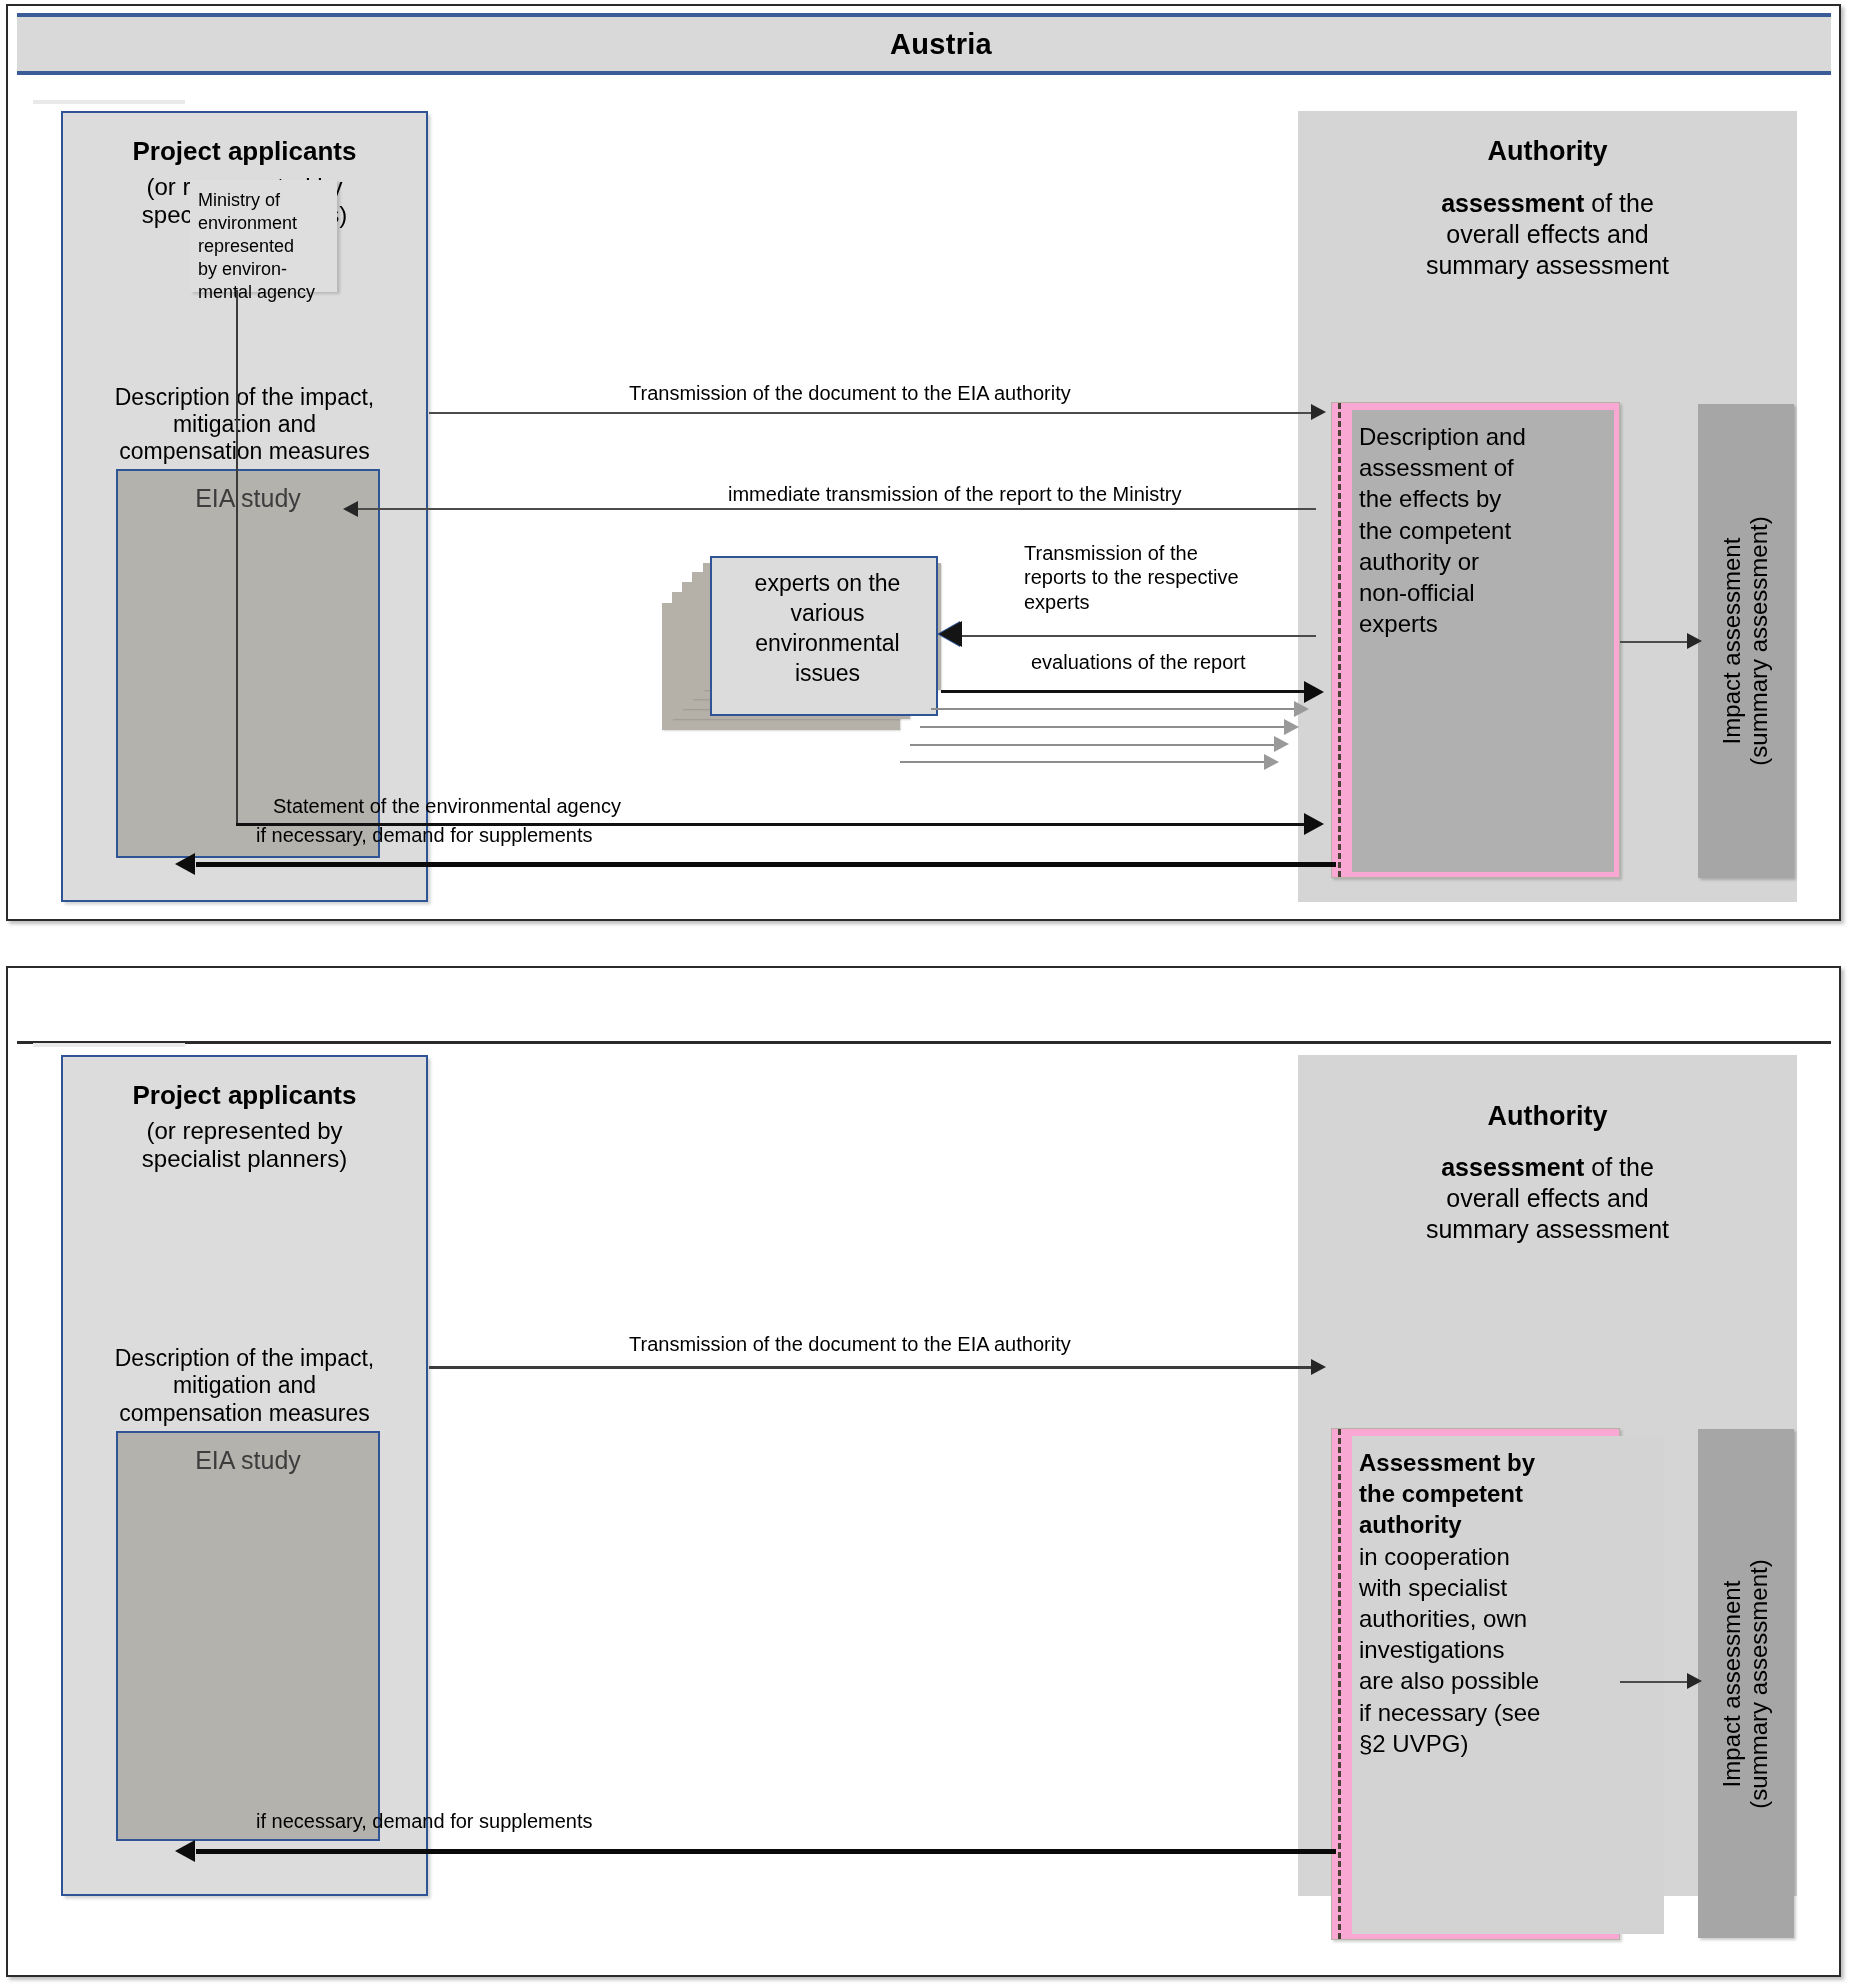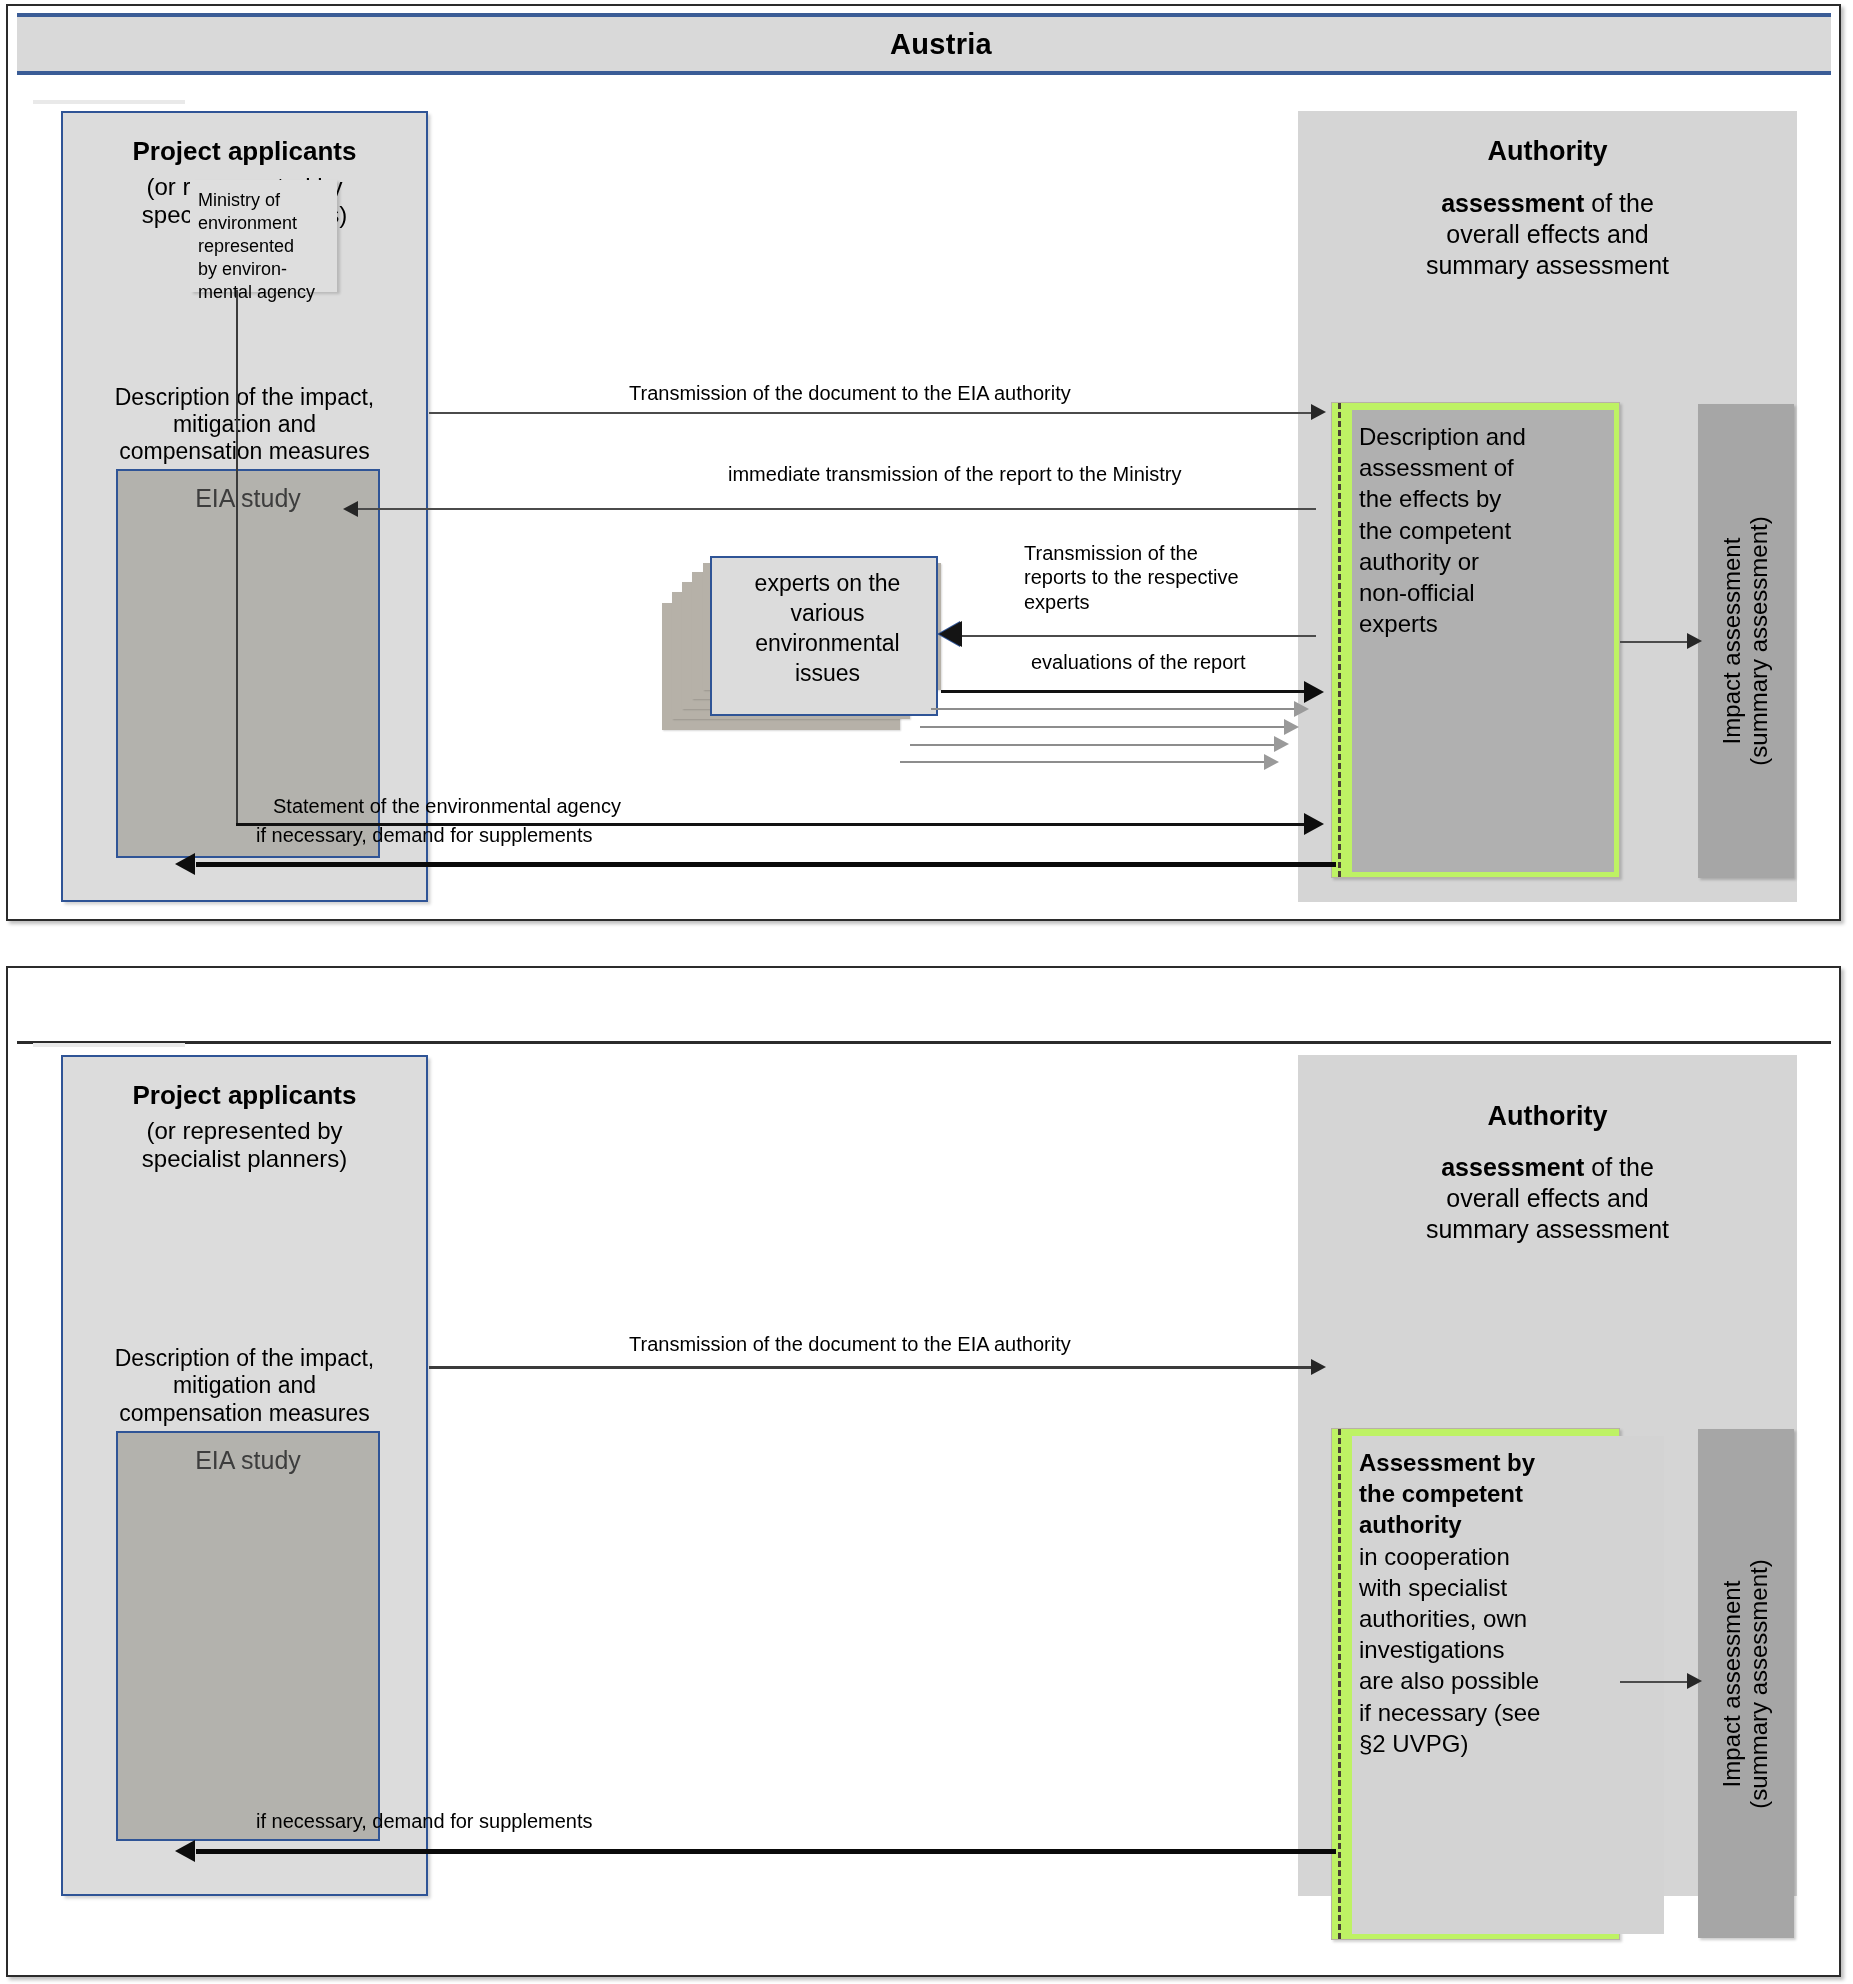--- a/index.html
+++ b/index.html
@@ -128,21 +128,21 @@
     text-align: center;
     font-size: 25px;
     color: #000;
     line-height: 1.22;
   }
   .authority-sub b { font-weight: bold; }
 
   
   .assess-outer {
     position: absolute;
-    background: #bef264;
+    background: #f9a8d4;
     box-sizing: border-box;
     border: 0.5px solid #b8b1a6;
     box-shadow: 2px 2px 2.5px rgba(0,0,0,0.18);
   }
   .assess-dash {
     position: absolute;
     top: 0; bottom: 0; left: 5.6px;
     width: 0;
     border-left: 3px dashed #4a4134;
   }
@@ -342,21 +342,21 @@
         <span>various</span><br>
         <span>environmental</span><br>
         <span>issues</span>
       </div>
     </div>
 
     <div class="edge-label" style="left:621px; top:375px;">Transmission of the document to the EIA authority</div>
     <div class="hline thin" style="left:421px; top:406px; width:887px;"></div>
     <div class="arrow-r" style="left:1303px; top:398px;"></div>
 
-    <div class="edge-label" style="left:720px; top:456px;">immediate transmission of the report to the Ministry</div>
+    <div class="edge-label" style="left:720px; top:476px;">immediate transmission of the report to the Ministry</div>
     <div class="hline thin" style="left:350px; top:502px; width:958px;"></div>
     <div class="arrow-l" style="left:335px; top:495px;"></div>
 
     <div class="edge-label wrap" style="left:1016px; top:535px; width:238px;">
       <span>Transmission of the</span>
       <span>reports to the respective</span>
       <span>experts</span>
     </div>
     <div class="hline thin" style="left:953px; top:629px; width:355px;"></div>
     <div class="arrow-l big" style="left:931px; top:615px;"></div>

